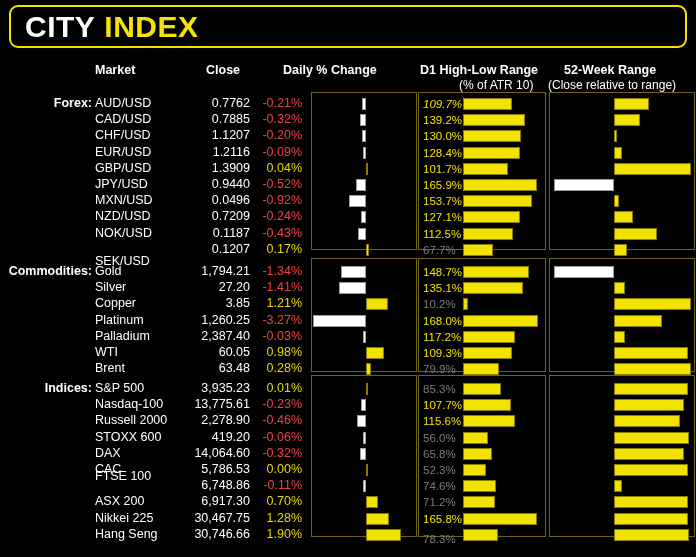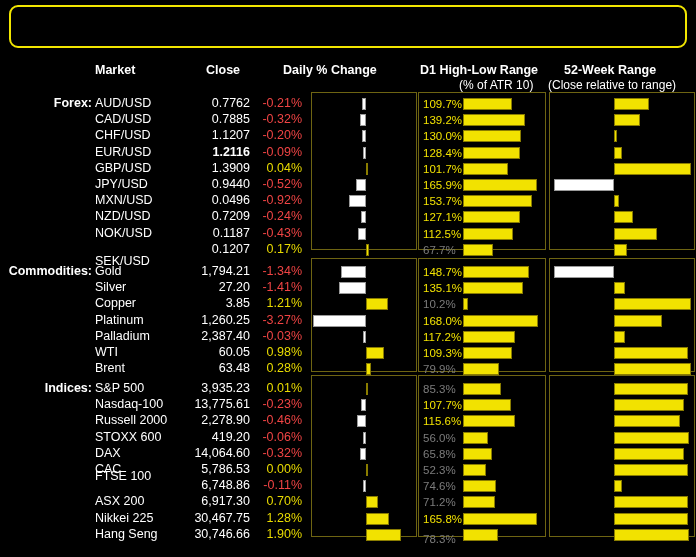--- a/index.html
+++ b/index.html
@@ -143,20 +143,23 @@
     height: 12px;
     box-sizing: border-box;
   }
   .wbar.pos { background: #f2e200; border: 1px solid #8a7d00; }
   .wbar.neg { background: #ffffff; border: 1px solid #9a9a9a; }
 </style>
 </head>
 <body>
 
 <div id="header-banner">
+  <div id="brand">
+    <span class="brand-city">CITY</span><span class="brand-index">INDEX</span>
+  </div>
 </div>
 
 <div class="col-head" style="left:95px;  top:63px;">Market</div>
 <div class="col-head" style="left:206px; top:63px;">Close</div>
 <div class="col-head" style="left:283px; top:63px;">Daily % Change</div>
 <div class="col-head" style="left:420px; top:63px;">D1 High-Low Range</div>
 <div class="col-sub" style="left:459px; top:78px;">(% of ATR 10)</div>
 <div class="col-head" style="left:564px; top:63px;">52-Week Range</div>
 <div class="col-sub" style="left:548px; top:78px;">(Close relative to range)</div>
 
@@ -168,21 +171,21 @@
       <div class="dbar neg" style="left:49.83px; width:3.7px; top:37.400000000000006px;"></div>
       <div class="dbar neg" style="left:51.03px; width:2.5px; top:53.599999999999994px;"></div>
       <div class="dbar pos" style="left:53.53px; width:2.5px; top:69.80000000000001px;"></div>
       <div class="dbar neg" style="left:43.91px; width:9.620000000000001px; top:86px;"></div>
       <div class="dbar neg" style="left:36.510000000000005px; width:17.02px; top:102.19999999999999px;"></div>
       <div class="dbar neg" style="left:49.09px; width:4.4399999999999995px; top:118.39999999999998px;"></div>
       <div class="dbar neg" style="left:45.575px; width:7.955px; top:134.6px;"></div>
       <div class="dbar pos" style="left:53.53px; width:3.145px; top:150.79999999999998px;"></div>
     </div>
     <div class="panel" style="left:418px; top:92px; width:128px; height:158px;">
-      <div class="atr-label atr-on" style="top:5px;">109.7%</div>
+      <div class="atr-label atr-on" style="top:5px;font-style:italic;">109.7%</div>
       <div class="atr-bar" style="left:44px; width:48.89485714285715px; top:5px;"></div>
       <div class="atr-label atr-on" style="top:21.200000000000003px;">139.2%</div>
       <div class="atr-bar" style="left:44px; width:62.043428571428564px; top:21.200000000000003px;"></div>
       <div class="atr-label atr-on" style="top:37.400000000000006px;">130.0%</div>
       <div class="atr-bar" style="left:44px; width:57.94285714285714px; top:37.400000000000006px;"></div>
       <div class="atr-label atr-on" style="top:53.599999999999994px;">128.4%</div>
       <div class="atr-bar" style="left:44px; width:57.22971428571429px; top:53.599999999999994px;"></div>
       <div class="atr-label atr-on" style="top:69.80000000000001px;">101.7%</div>
       <div class="atr-bar" style="left:44px; width:45.32914285714286px; top:69.80000000000001px;"></div>
       <div class="atr-label atr-on" style="top:86px;">165.9%</div>
@@ -211,21 +214,21 @@
     <div class="cell-market" style="top:96px;">AUD/USD</div>
     <div class="cell-close" style="top:96px;">0.7762</div>
     <div class="cell-change chg-down" style="top:96px;">-0.21%</div>
     <div class="cell-market" style="top:112.2px;">CAD/USD</div>
     <div class="cell-close" style="top:112.2px;">0.7885</div>
     <div class="cell-change chg-down" style="top:112.2px;">-0.32%</div>
     <div class="cell-market" style="top:128.4px;">CHF/USD</div>
     <div class="cell-close" style="top:128.4px;">1.1207</div>
     <div class="cell-change chg-down" style="top:128.4px;">-0.20%</div>
     <div class="cell-market" style="top:144.6px;">EUR/USD</div>
-    <div class="cell-close" style="top:144.6px;font-weight:bold;">1.2116</div>
+    <div class="cell-close" style="top:144.6px;">1.2116</div>
     <div class="cell-change chg-down" style="top:144.6px;">-0.09%</div>
     <div class="cell-market" style="top:160.8px;">GBP/USD</div>
     <div class="cell-close" style="top:160.8px;">1.3909</div>
     <div class="cell-change chg-up" style="top:160.8px;">0.04%</div>
     <div class="cell-market" style="top:177px;">JPY/USD</div>
     <div class="cell-close" style="top:177px;">0.9440</div>
     <div class="cell-change chg-down" style="top:177px;">-0.52%</div>
     <div class="cell-market" style="top:193.2px;">MXN/USD</div>
     <div class="cell-close" style="top:193.2px;">0.0496</div>
     <div class="cell-change chg-down" style="top:193.2px;">-0.92%</div>

